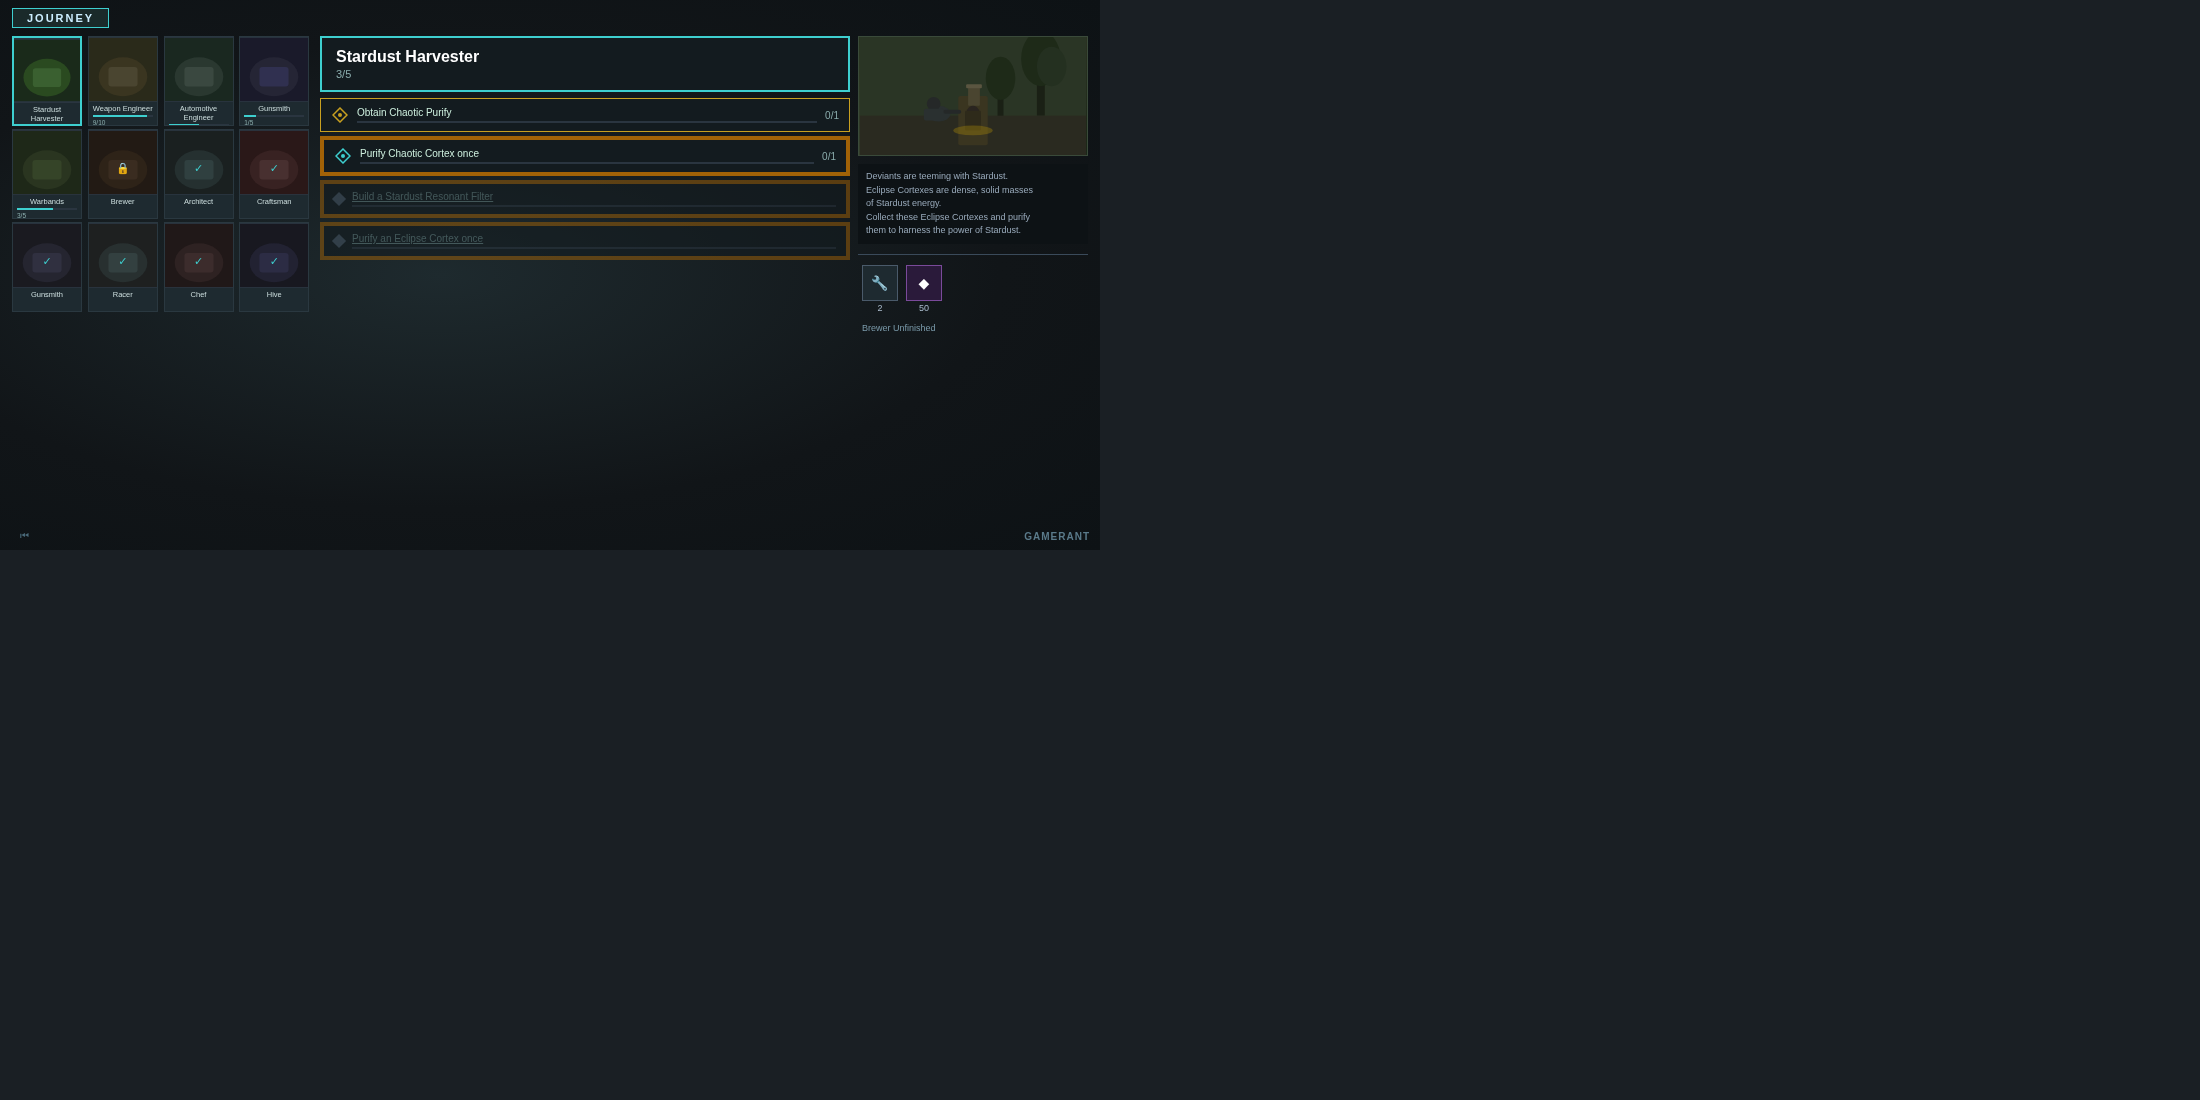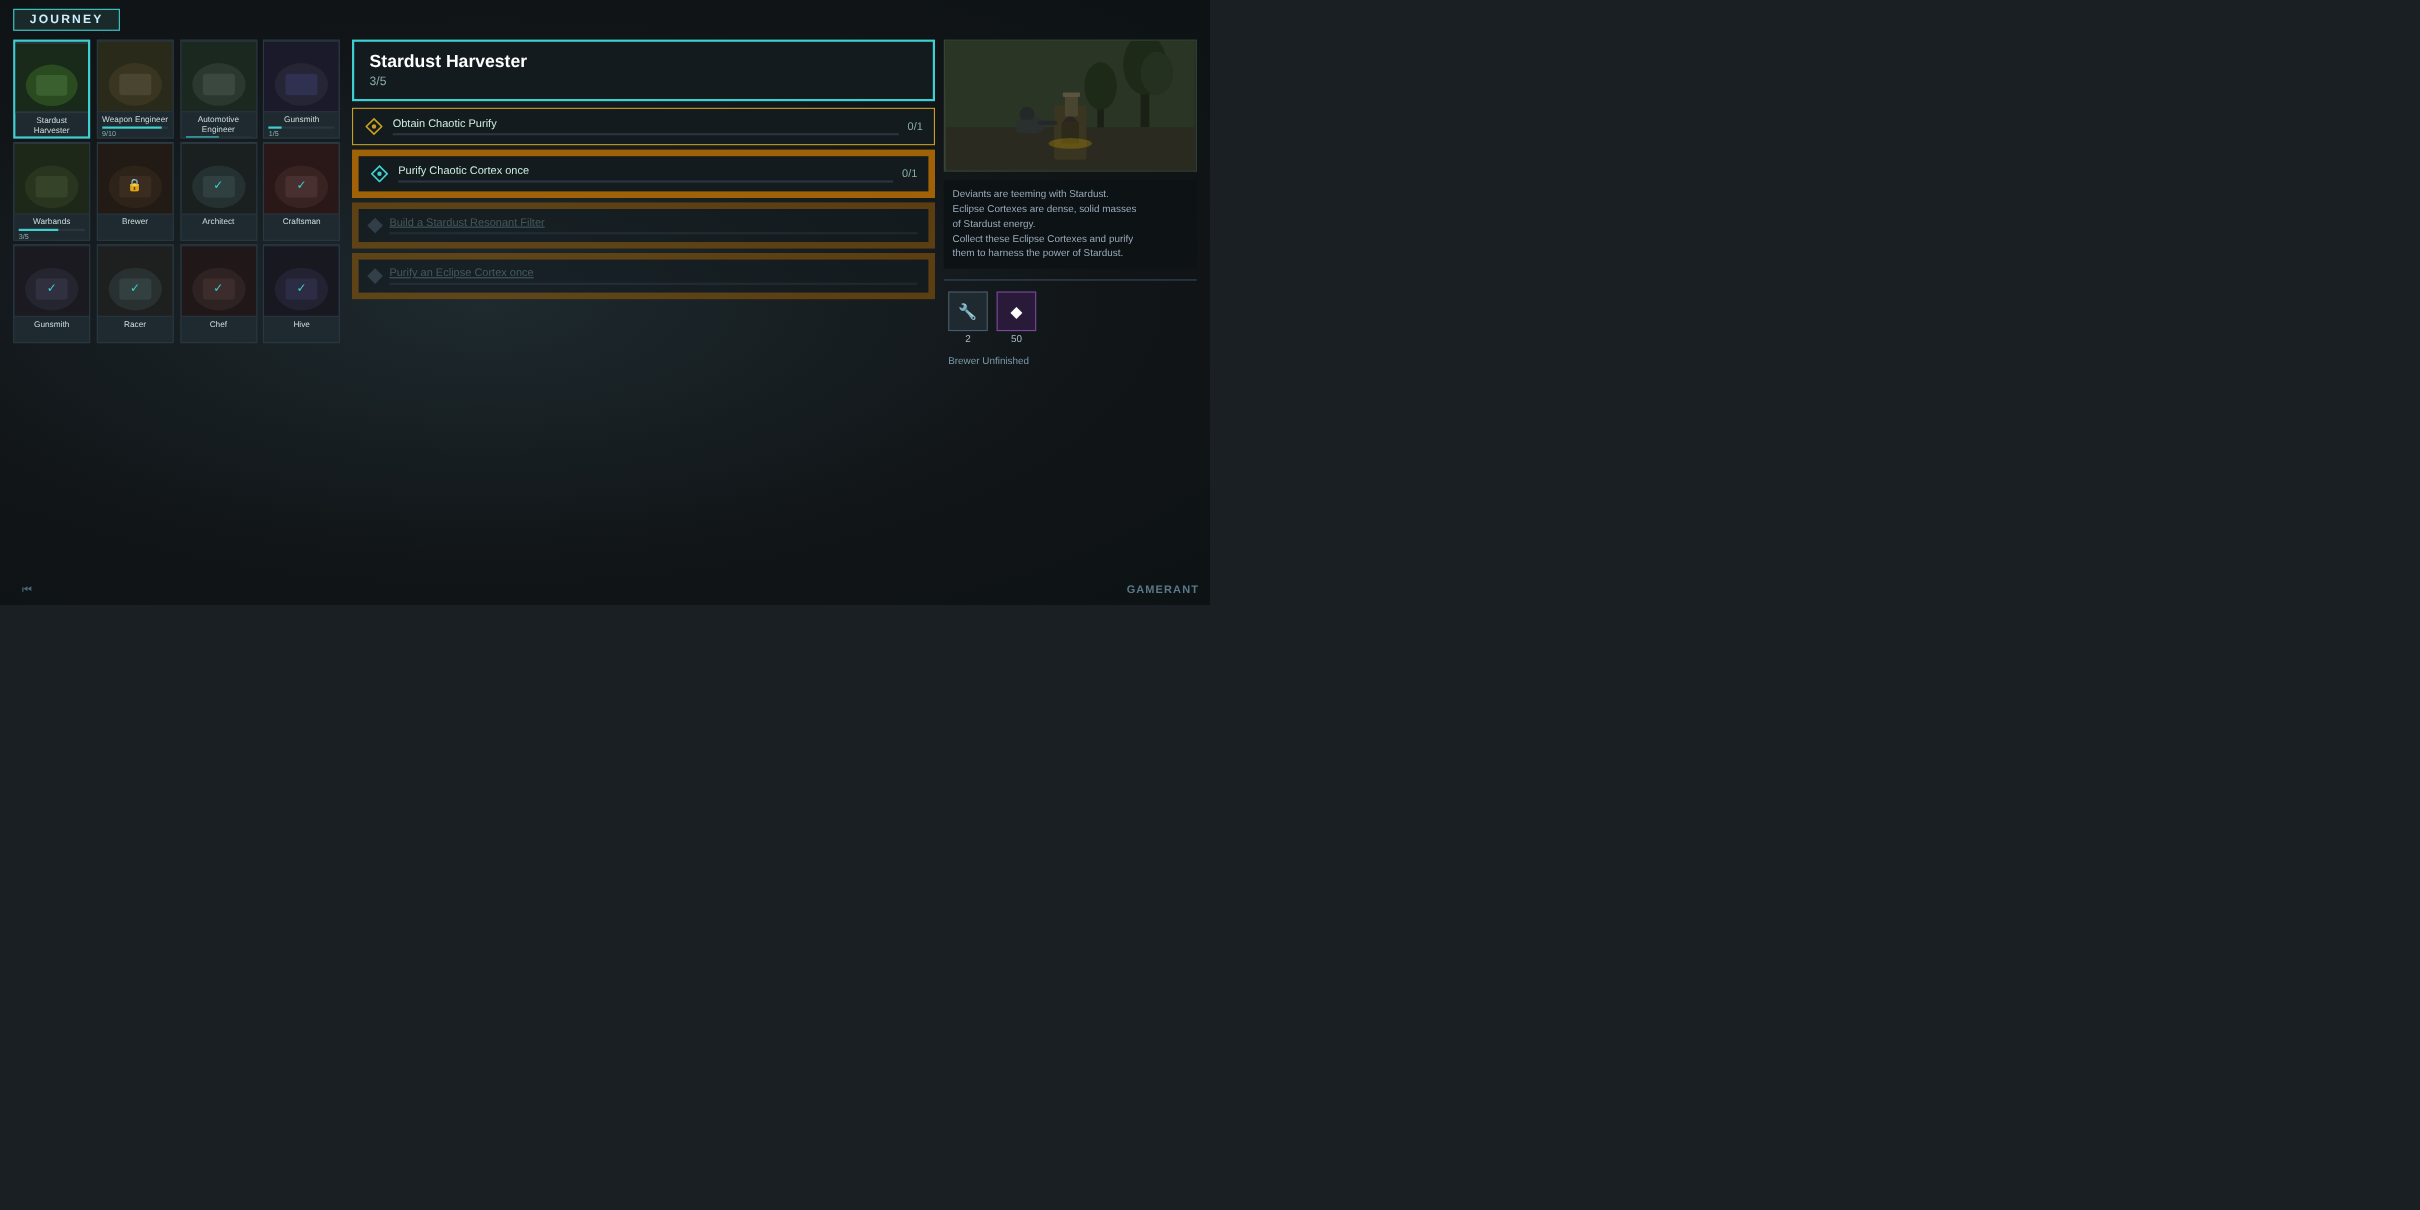--- a/index.html
+++ b/index.html
@@ -162,21 +162,21 @@
       display: flex;
       flex-direction: column;
       gap: 4px;
     }
 
     .objective-item {
       display: flex;
       align-items: center;
       background: #131b1f;
       padding: 7px 10px;
-      border: 6px solid #a16207;
+      border: 4px solid #a16207;
       gap: 8px;
     }
 
     .objective-item.active {
       border: 1.5px solid #c8a020;
     }
 
     .objective-item.locked {
       opacity: 0.5;
     }

